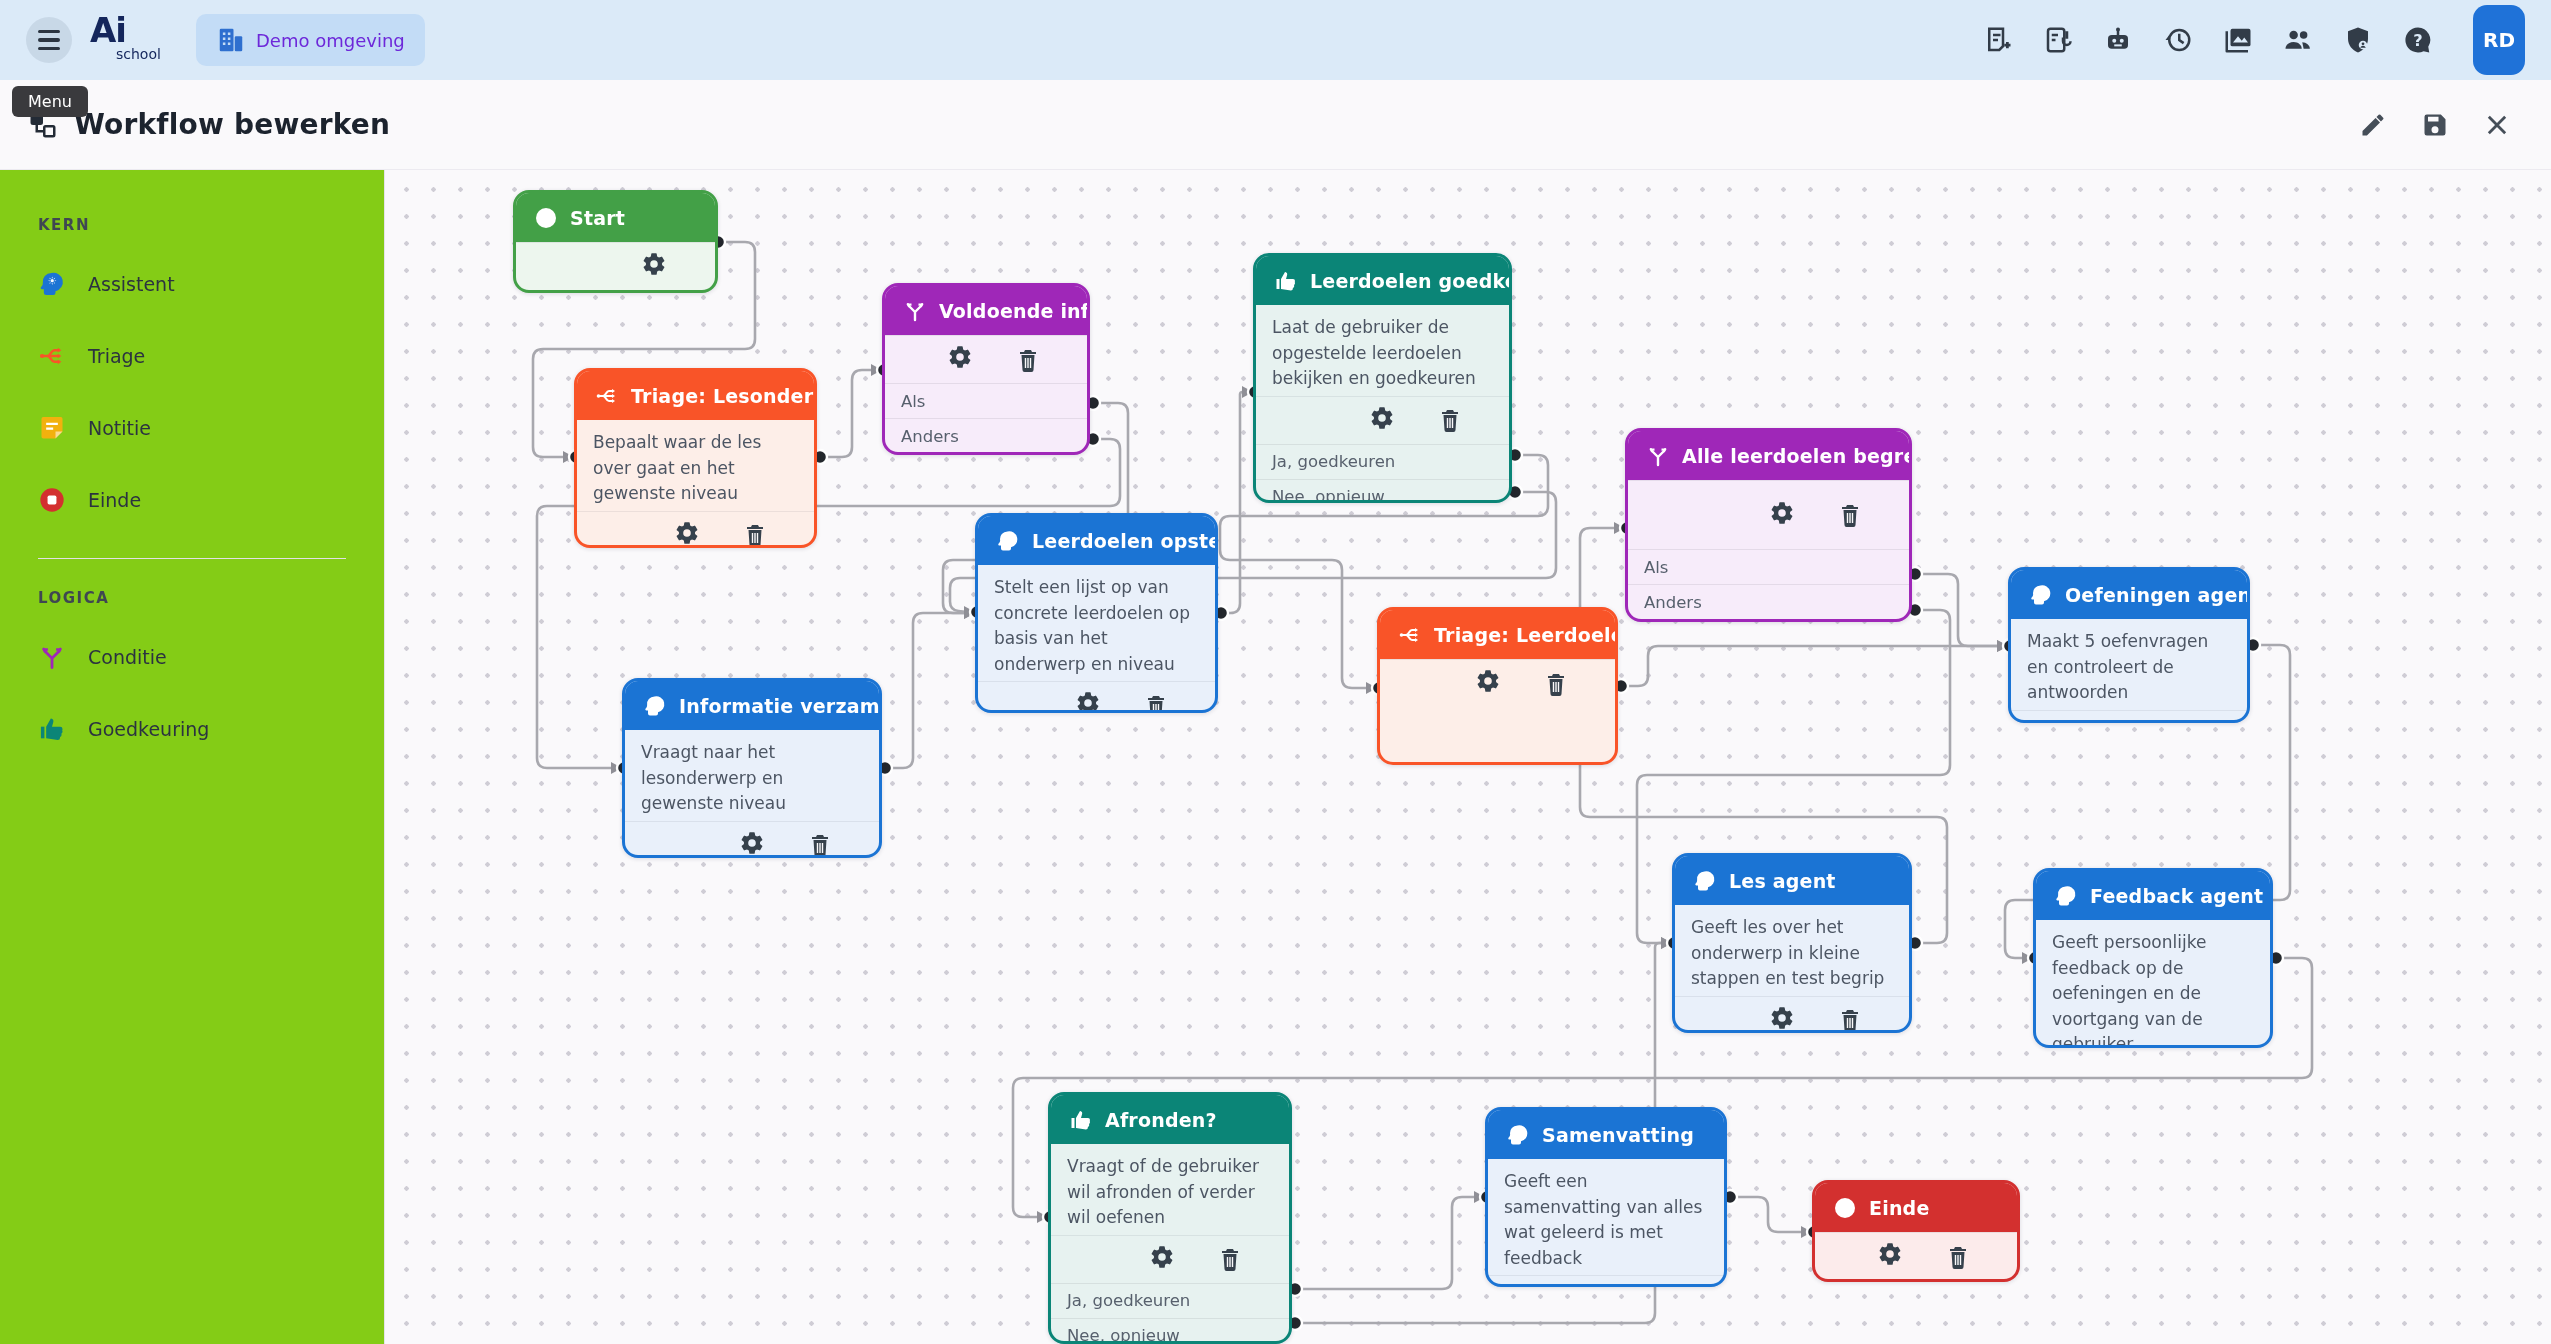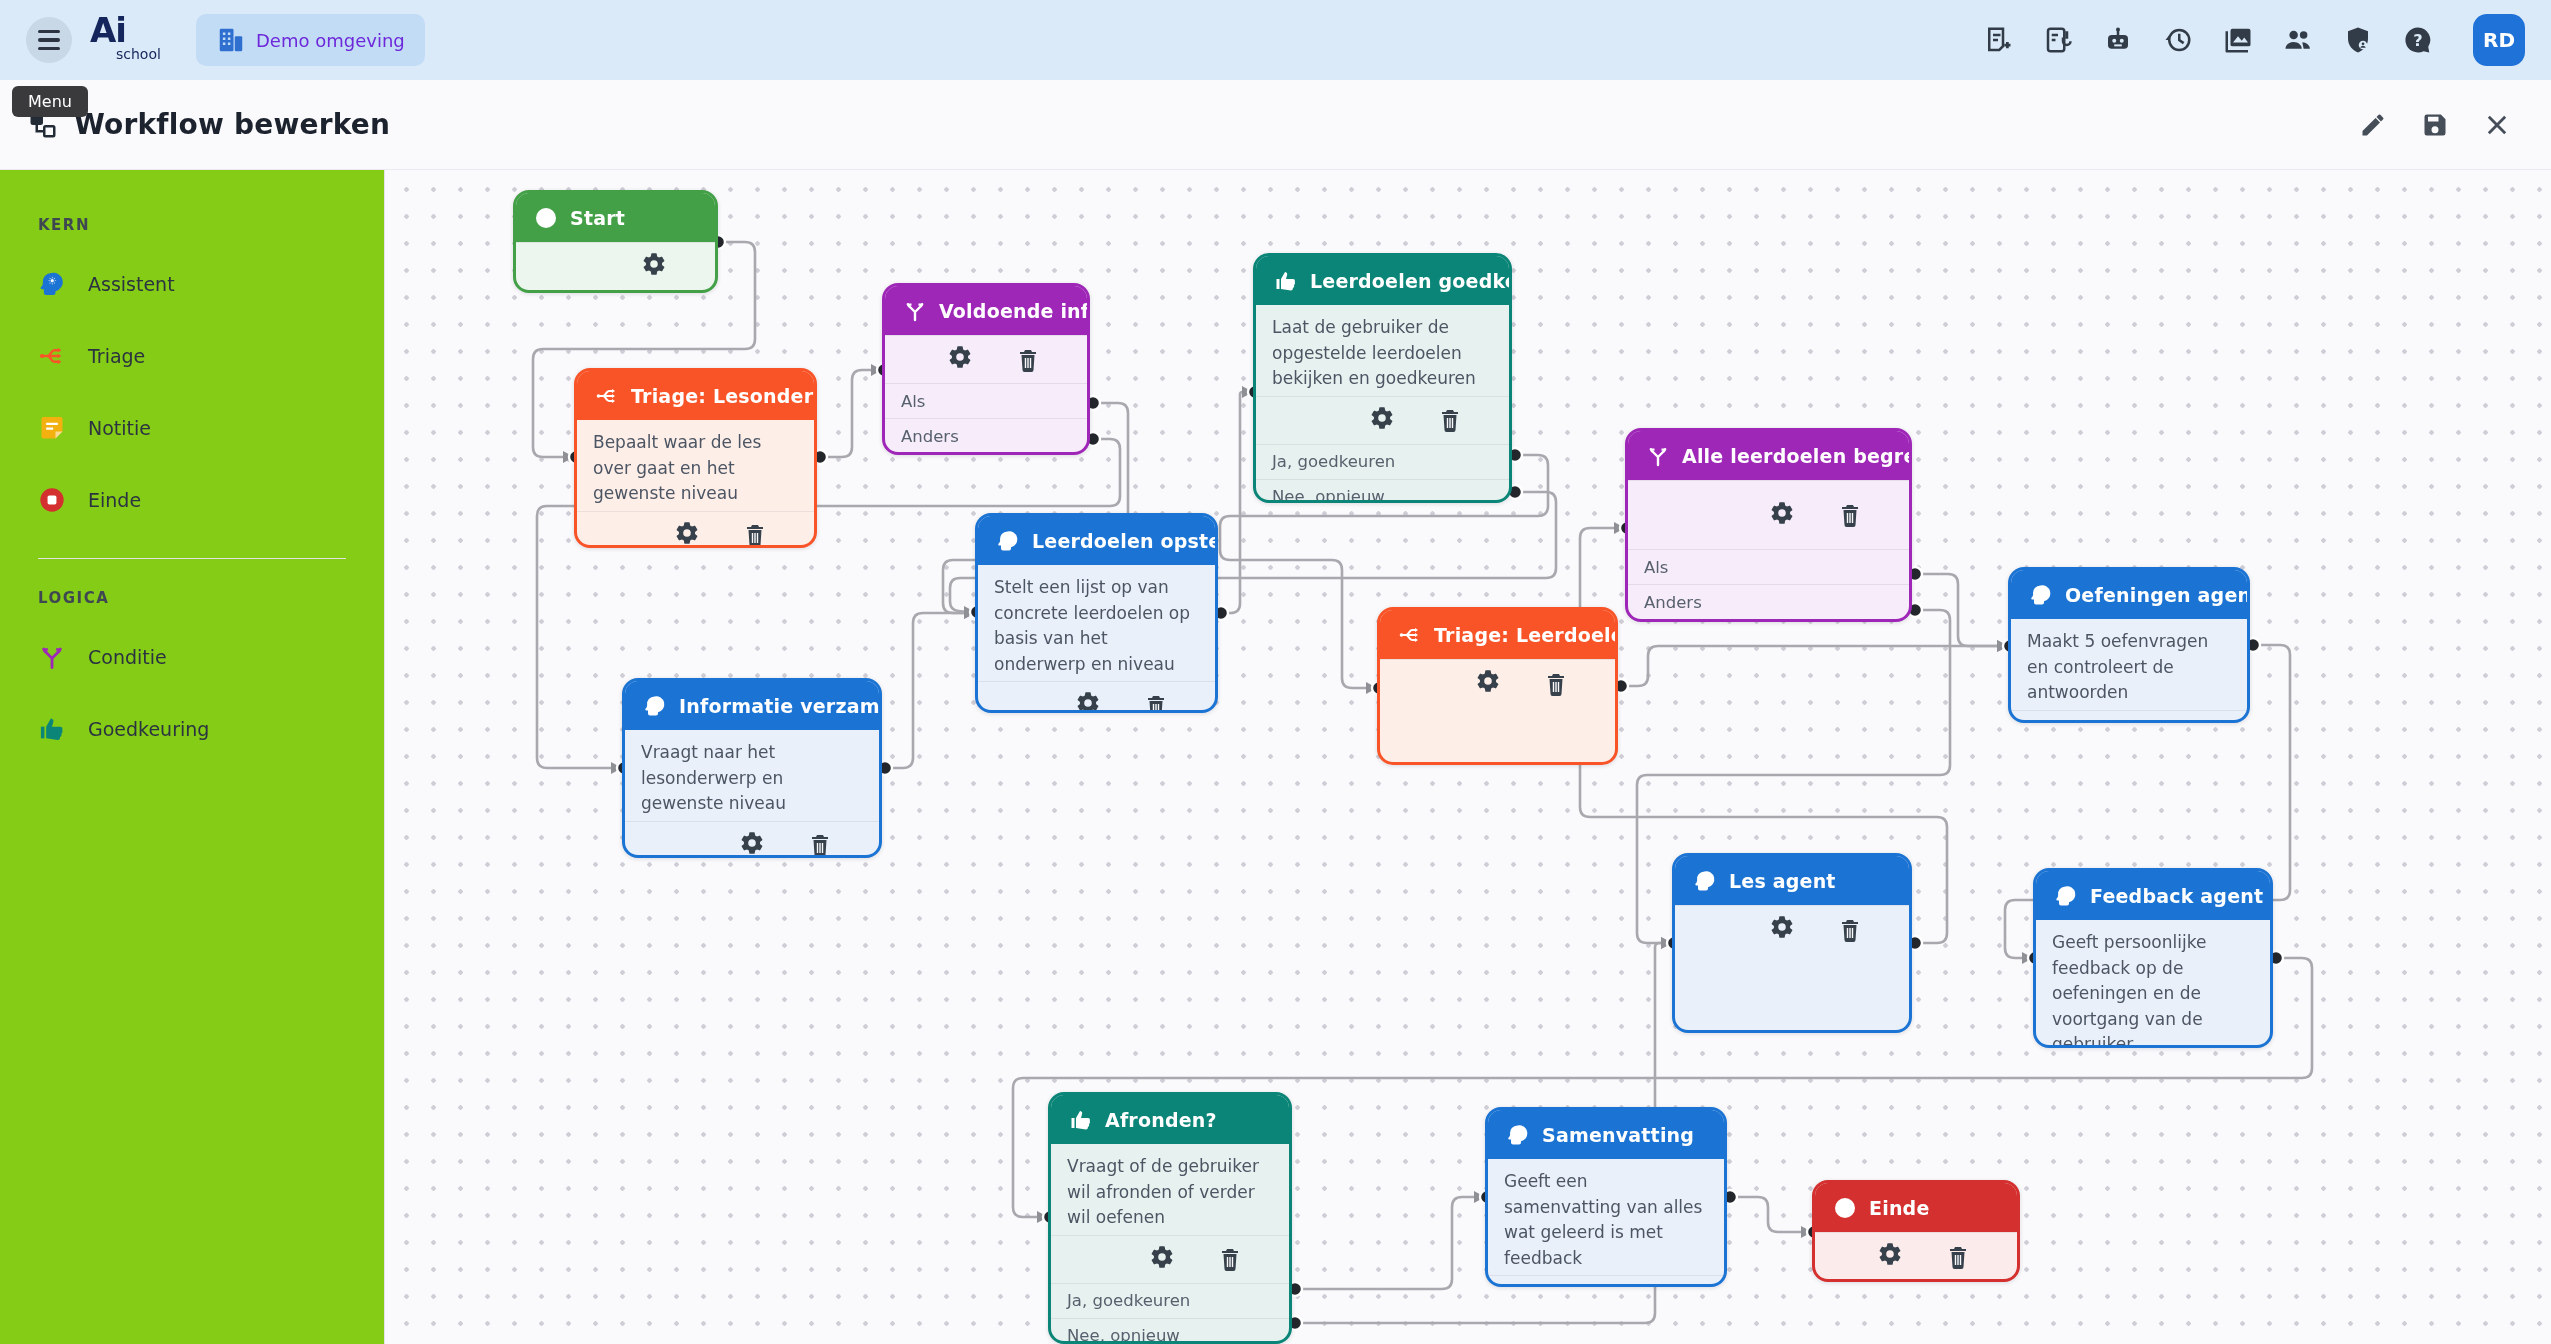--- a/index.html
+++ b/index.html
@@ -15,21 +15,21 @@
   .hamburger .bars i { display:block; width:22px; height:3.2px; background:#2b3440; border-radius:2px; }
   .logo { margin-left:18px; position:relative; color:#14265c; width:78px; height:60px; }
   .logo .big { font-size:34px; font-weight:bold; letter-spacing:-1px; }
   .logo .small { position:absolute; left:26px; top:36px; font-size:14px; }
   .env-pill { margin-left:28px; background:#c3dcf6; border-radius:10px; height:52px;
     display:flex; align-items:center; gap:10px; padding:0 20px; color:#6d28d9;
     font-size:18px; cursor:pointer; }
   .topbar-right { margin-left:auto; display:flex; align-items:center; gap:30px; }
   .tb-icon { width:30px; height:30px; color:#323c48; cursor:pointer; display:flex; }
   .tb-icon svg { width:30px; height:30px; }
-  .avatar { width:52px; height:52px; border-radius:14px; background:#1f72d8; color:#fff;
+  .avatar { width:52px; height:70px; border-radius:14px; background:#1f72d8; color:#fff;
     font-weight:bold; font-size:20px; display:flex; align-items:center; justify-content:center;
     margin-left:10px; cursor:pointer; }
 
   
   .pagehead { position:absolute; left:0; top:80px; width:2551px; height:90px;
     background:#faf9fb; display:flex; align-items:center; padding:0 40px 0 28px;
     border-bottom:1px solid #eceaf0; z-index:30; }
   .pagehead .wf-icon { width:30px; height:30px; color:#232b36; margin-right:16px; }
   .pagehead h1 { font-size:28px; color:#1c232e; letter-spacing:.2px; }
   .head-actions { margin-left:auto; display:flex; align-items:center; gap:34px; }
@@ -558,20 +558,21 @@
           <svg viewBox="0 0 24 24" fill="currentColor">
             <path d="M11.5 2.5a7.5 7.5 0 0 0-7.4 8.6c.1.8-.1 1.6-.6 2.3l-1 1.4c-.5.7 0 1.7.9 1.7H5v3a2 2 0 0 0 2 2h6a2 2 0 0 0 2-2v-1.3a7.5 7.5 0 0 0-3.5-15.7z"></path>
             <g fill="#ffffff" opacity=".95">
               <circle cx="12.2" cy="9.2" r="1.4"></circle>
               <path d="M12.2 5.6l.5 1.4h-1zM12.2 12.8l-.5-1.4h1zM8.6 9.2l1.4-.5v1zM15.8 9.2l-1.4.5v-1zM9.7 6.7l1.3.6-.7.7zM14.7 11.7l-1.3-.6.7-.7zM14.7 6.7l-.6 1.3-.7-.7zM9.7 11.7l.6-1.3.7.7z"></path>
             </g>
           </svg>
         </span>
         <span class="ntitle">Les agent</span>
       </div>
+      <div class="ndesc">Geeft les over het onderwerp in kleine stappen en test begrip</div>
       <div class="nfoot">
         <span class="gear"><svg viewBox="0 0 24 24" fill="currentColor" style="width: 26px; height: 26px;">
             <path d="M19.4 13a7.6 7.6 0 0 0 0-2l2-1.5a.6.6 0 0 0 .1-.8l-1.9-3.2a.6.6 0 0 0-.7-.3L16.6 6a7.5 7.5 0 0 0-1.7-1l-.4-2.4a.6.6 0 0 0-.6-.5h-3.8a.6.6 0 0 0-.6.5L9.1 5a7.5 7.5 0 0 0-1.7 1l-2.3-.8a.6.6 0 0 0-.7.3L2.5 8.7a.6.6 0 0 0 .1.8l2 1.5a7.6 7.6 0 0 0 0 2l-2 1.5a.6.6 0 0 0-.1.8l1.9 3.2c.1.3.4.4.7.3l2.3-.8a7.5 7.5 0 0 0 1.7 1l.4 2.4c0 .3.3.5.6.5h3.8c.3 0 .5-.2.6-.5l.4-2.4a7.5 7.5 0 0 0 1.7-1l2.3.8c.3.1.6 0 .7-.3l1.9-3.2a.6.6 0 0 0-.1-.8zM12 15.5a3.5 3.5 0 1 1 0-7 3.5 3.5 0 0 1 0 7z"></path>
           </svg></span>
         <span class="trash"><svg viewBox="0 0 22 24" fill="currentColor">
             <path d="M8 2h6l1 2h4v2H3V4h4zM4.5 7h13l-1 15a2 2 0 0 1-2 2h-7a2 2 0 0 1-2-2z"></path>
             <g stroke="#faf9fb" stroke-width="1.4">
               <path d="M8.5 10v10M11 10v10M13.5 10v10"></path>
             </g>
           </svg></span>

